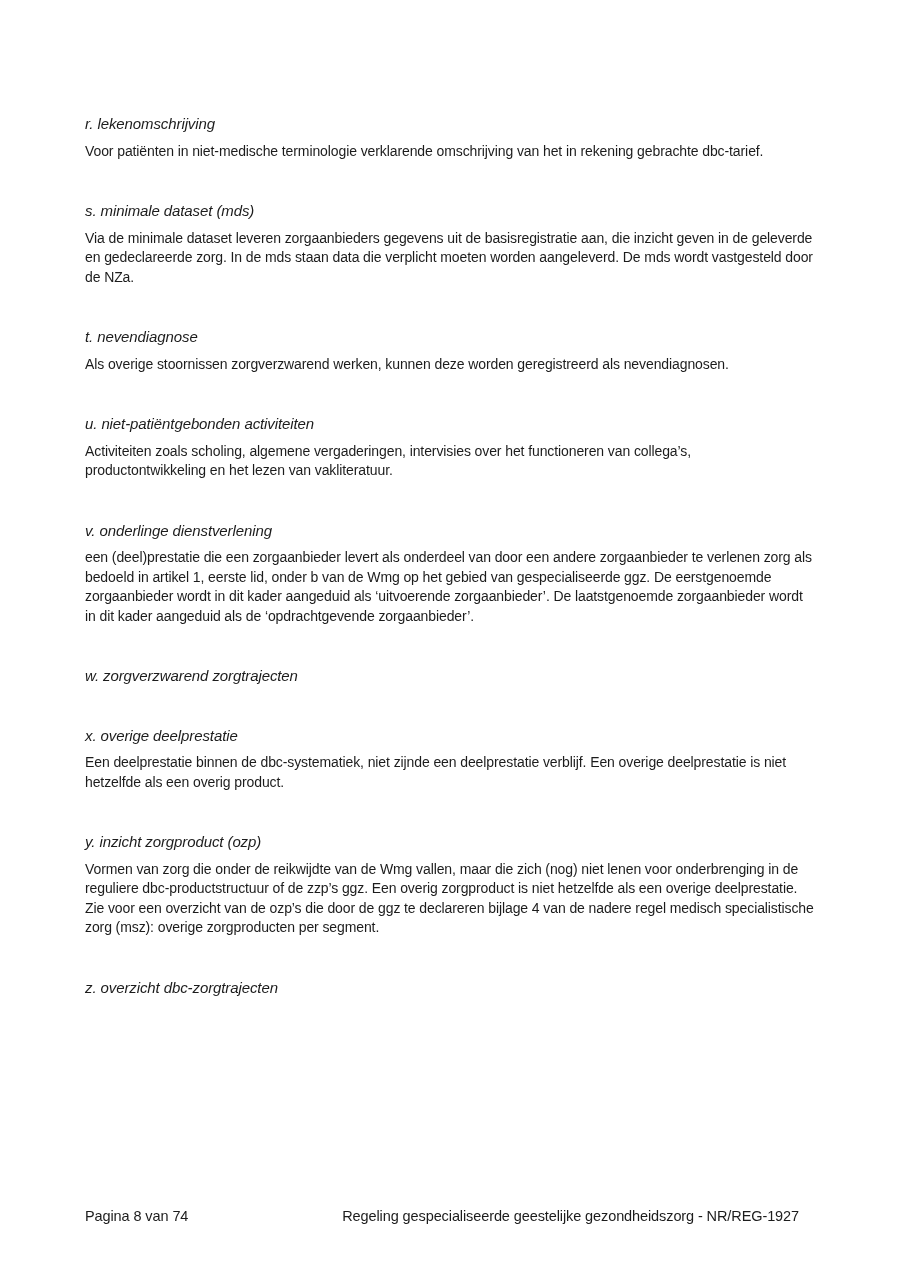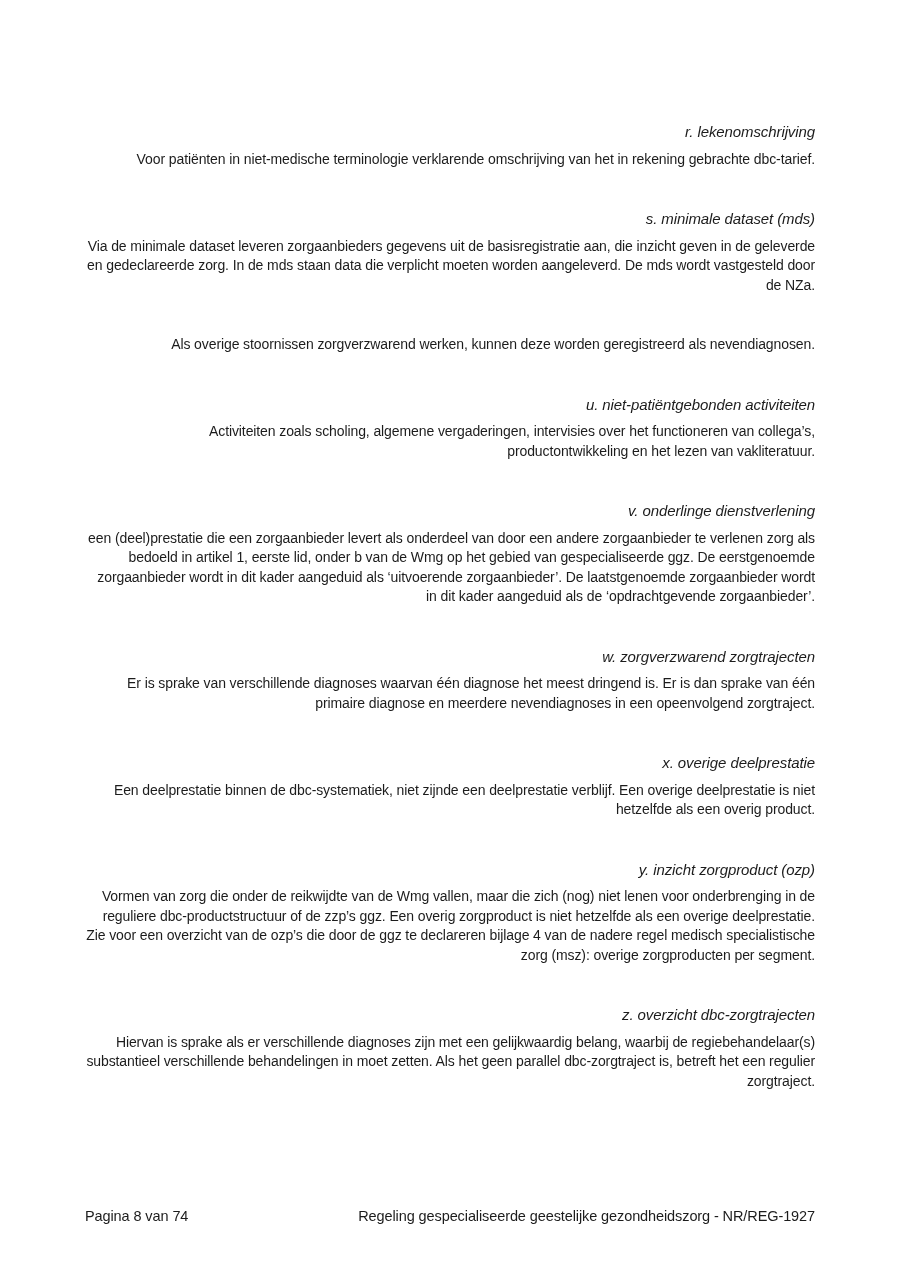--- a/index.html
+++ b/index.html
@@ -17,42 +17,41 @@
   .page {
     position: relative;
     width: 900px;
     height: 1273px;
     box-sizing: border-box;
     padding: 114px 85px 0 85px;
     background: #ffffff;
     overflow: hidden;
   }
   .def {
-    margin: 8px 0 40px 0;
-    text-align: right;
+    margin: 0 0 40px 0;
   }
   .def-heading {
     font-size: 15px;
     line-height: 19.5px;
     font-style: italic;
     font-weight: normal;
     letter-spacing: -0.1px;
     margin: 0 0 8px 0;
   }
   .def-body {
     font-size: 14px;
     line-height: 19.5px;
     letter-spacing: -0.1px;
     margin: 0;
     max-width: 733px;
   }
   .page-footer {
     position: absolute;
     left: 85px;
-    right: 85px;
+    right: 101px;
     top: 1207px;
     display: flex;
     justify-content: space-between;
     align-items: baseline;
     font-size: 14.5px;
     line-height: 19px;
     letter-spacing: -0.1px;
   }
   .page-footer .doc-ref {
     text-align: right;
@@ -67,51 +66,50 @@
     <h3 class="def-heading">r. lekenomschrijving</h3>
     <p class="def-body">Voor patiënten in niet-medische terminologie verklarende omschrijving van het in rekening gebrachte dbc-tarief.</p>
   </section>
 
   <section class="def">
     <h3 class="def-heading">s. minimale dataset (mds)</h3>
     <p class="def-body">Via de minimale dataset leveren zorgaanbieders gegevens uit de basisregistratie aan, die inzicht geven in de geleverde en gedeclareerde zorg. In de mds staan data die verplicht moeten worden aangeleverd. De mds wordt vastgesteld door de NZa.</p>
   </section>
 
   <section class="def">
+    <h3 class="def-heading">t. nevendiagnose</h3>
     <p class="def-body">Als overige stoornissen zorgverzwarend werken, kunnen deze worden geregistreerd als nevendiagnosen.</p>
   </section>
 
   <section class="def">
     <h3 class="def-heading">u. niet-patiëntgebonden activiteiten</h3>
     <p class="def-body">Activiteiten zoals scholing, algemene vergaderingen, intervisies over het functioneren van collega’s, productontwikkeling en het lezen van vakliteratuur.</p>
   </section>
 
   <section class="def">
     <h3 class="def-heading">v. onderlinge dienstverlening</h3>
     <p class="def-body">een (deel)prestatie die een zorgaanbieder levert als onderdeel van door een andere zorgaanbieder te verlenen zorg als bedoeld in artikel 1, eerste lid, onder b van de Wmg op het gebied van gespecialiseerde ggz. De eerstgenoemde zorgaanbieder wordt in dit kader aangeduid als ‘uitvoerende zorgaanbieder’. De laatstgenoemde zorgaanbieder wordt in dit kader aangeduid als de ‘opdrachtgevende zorgaanbieder’.</p>
   </section>
 
   <section class="def">
     <h3 class="def-heading">w. zorgverzwarend zorgtrajecten</h3>
-    <p class="def-body">Er is sprake van verschillende diagnoses waarvan één diagnose het meest dringend is. Er is dan sprake van één primaire diagnose en meerdere nevendiagnoses in een opeenvolgend zorgtraject.</p>
   </section>
 
   <section class="def">
     <h3 class="def-heading">x. overige deelprestatie</h3>
     <p class="def-body">Een deelprestatie binnen de dbc-systematiek, niet zijnde een deelprestatie verblijf. Een overige deelprestatie is niet hetzelfde als een overig product.</p>
   </section>
 
   <section class="def">
     <h3 class="def-heading">y. inzicht zorgproduct (ozp)</h3>
     <p class="def-body">Vormen van zorg die onder de reikwijdte van de Wmg vallen, maar die zich (nog) niet lenen voor onderbrenging in de reguliere dbc-productstructuur of de zzp’s ggz. Een overig zorgproduct is niet hetzelfde als een overige deelprestatie. Zie voor een overzicht van de ozp’s die door de ggz te declareren bijlage 4 van de nadere regel medisch specialistische zorg (msz): overige zorgproducten per segment.</p>
   </section>
 
   <section class="def">
     <h3 class="def-heading">z. overzicht dbc-zorgtrajecten</h3>
-    <p class="def-body">Hiervan is sprake als er verschillende diagnoses zijn met een gelijkwaardig belang, waarbij de regiebehandelaar(s) substantieel verschillende behandelingen in moet zetten. Als het geen parallel dbc-zorgtraject is, betreft het een regulier zorgtraject.</p>
   </section>
 
   <footer class="page-footer">
     <span class="page-num">Pagina 8 van 74</span>
     <span class="doc-ref">Regeling gespecialiseerde geestelijke gezondheidszorg - NR/REG-1927</span>
   </footer>
 
 </div>
 
 </body></html>

